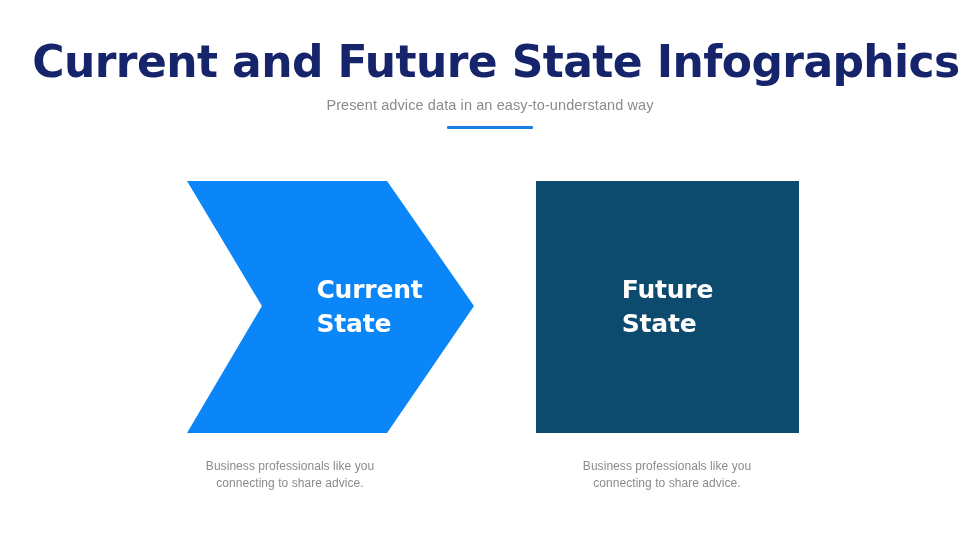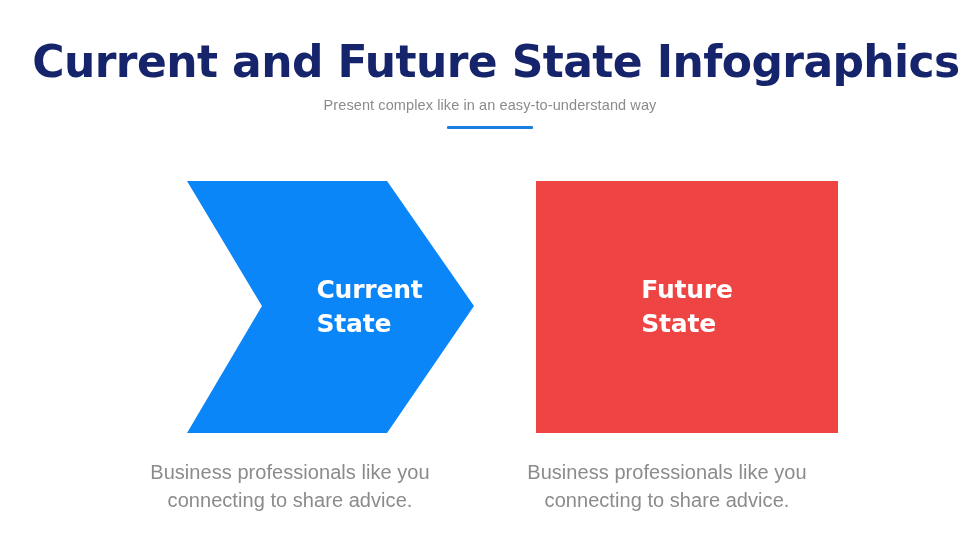--- a/index.html
+++ b/index.html
@@ -78,22 +78,22 @@
     left: 187px;
     width: 287px;
     background: #0b86f8;
     -webkit-clip-path: polygon(0% 0%, 69.7% 0%, 100% 49.6%, 69.7% 100%, 0% 100%, 26.1% 49.6%);
     clip-path: polygon(0% 0%, 69.7% 0%, 100% 49.6%, 69.7% 100%, 0% 100%, 26.1% 49.6%);
   }
 
   
   .shape-rect {
     left: 536px;
-    width: 302px;
-    background: #ef4444;
+    width: 263px;
+    background: #0c4a6e;
   }
 
   .shape-label {
     font-family: "DejaVu Sans", sans-serif;
     font-size: 25px;
     font-weight: bold;
     color: #ffffff;
     line-height: 1.35;
     text-align: left;
     letter-spacing: -0.2px;
@@ -109,39 +109,39 @@
     position: absolute;
     left: 0;
     top: 458px;
     width: 980px;
     height: 60px;
   }
   .caption {
     position: absolute;
     top: 0;
     font-family: "Liberation Sans", sans-serif;
-    font-size: 20px;
+    font-size: 12px;
     font-weight: 400;
     color: #8b8b8d;
     line-height: 1.42;
     text-align: center;
     letter-spacing: 0.05px;
     white-space: pre-line;
   }
   .caption-left  { left: 150px; width: 280px; }
   .caption-right { left: 527px; width: 280px; }
 </style>
 </head>
 <body>
 
 <div id="slide">
 
   <div class="header">
     <h1 class="slide-title">Current and Future State Infographics</h1>
-    <p class="slide-subtitle">Present complex like in an easy-to-understand way</p>
+    <p class="slide-subtitle">Present advice data in an easy-to-understand way</p>
     <div class="title-rule"></div>
   </div>
 
   <div class="diagram">
 
     <div class="shape shape-chevron">
       <span class="shape-label">Current
 State</span>
     </div>
 

